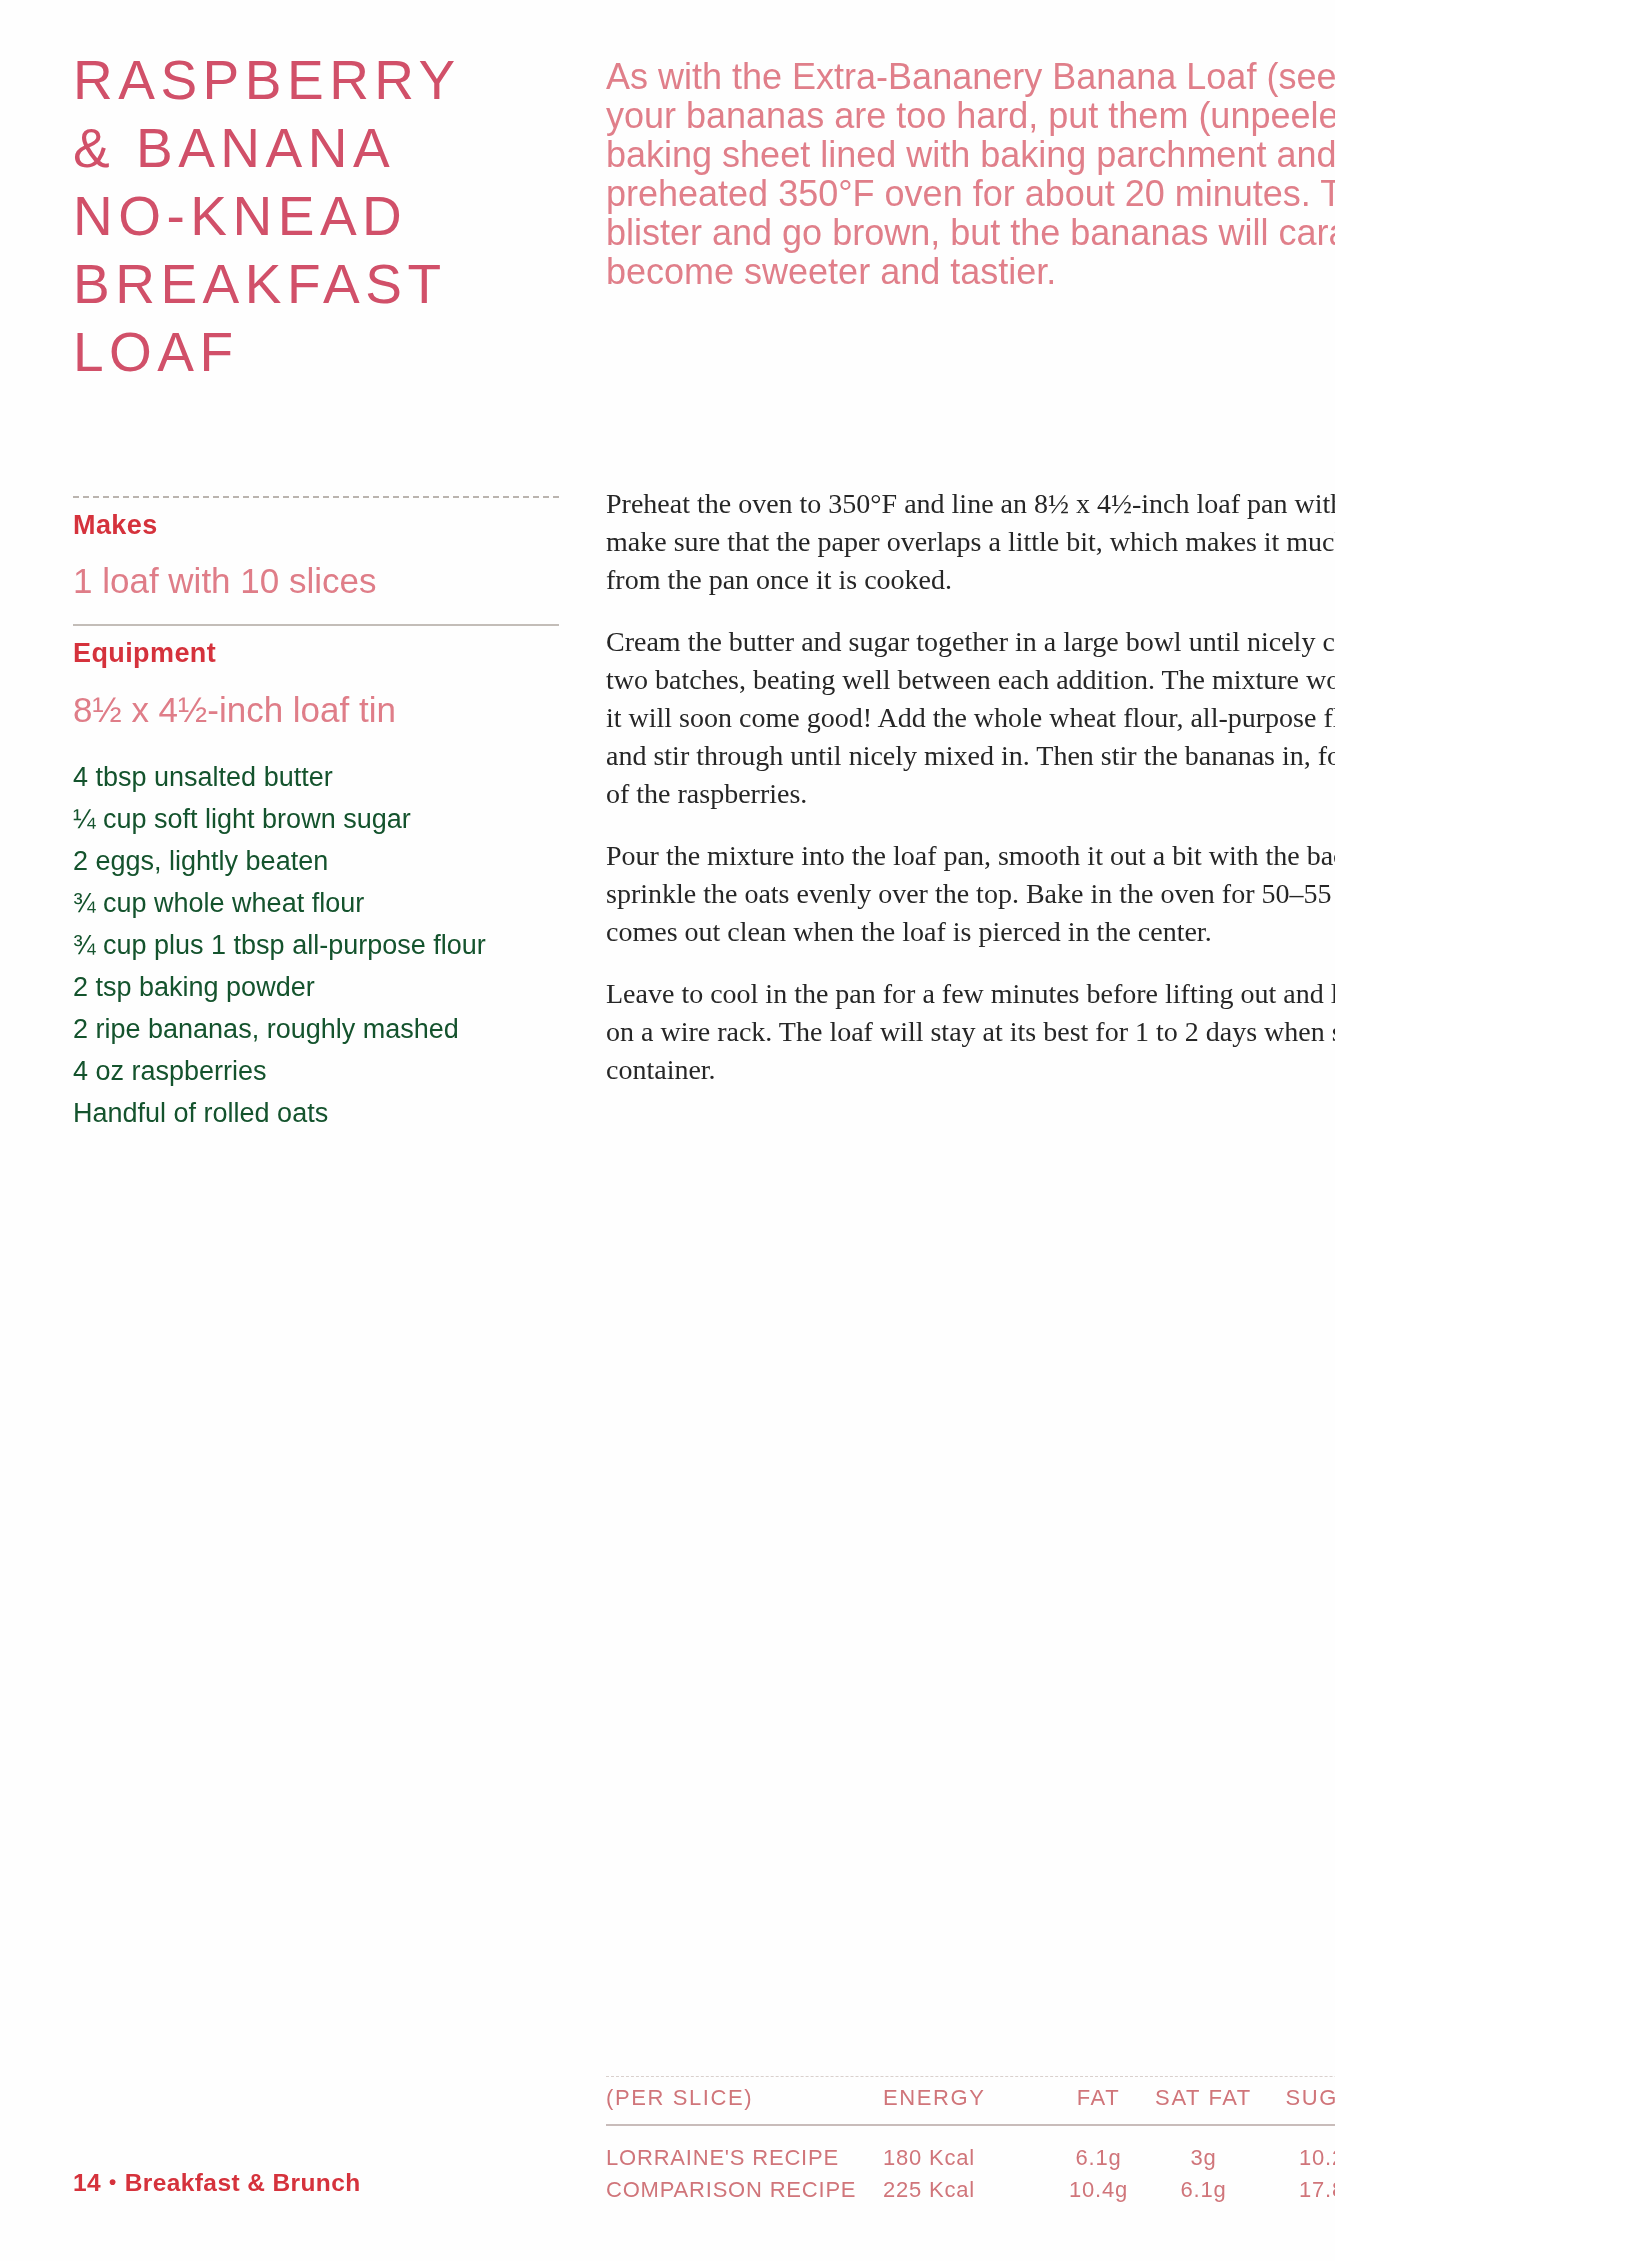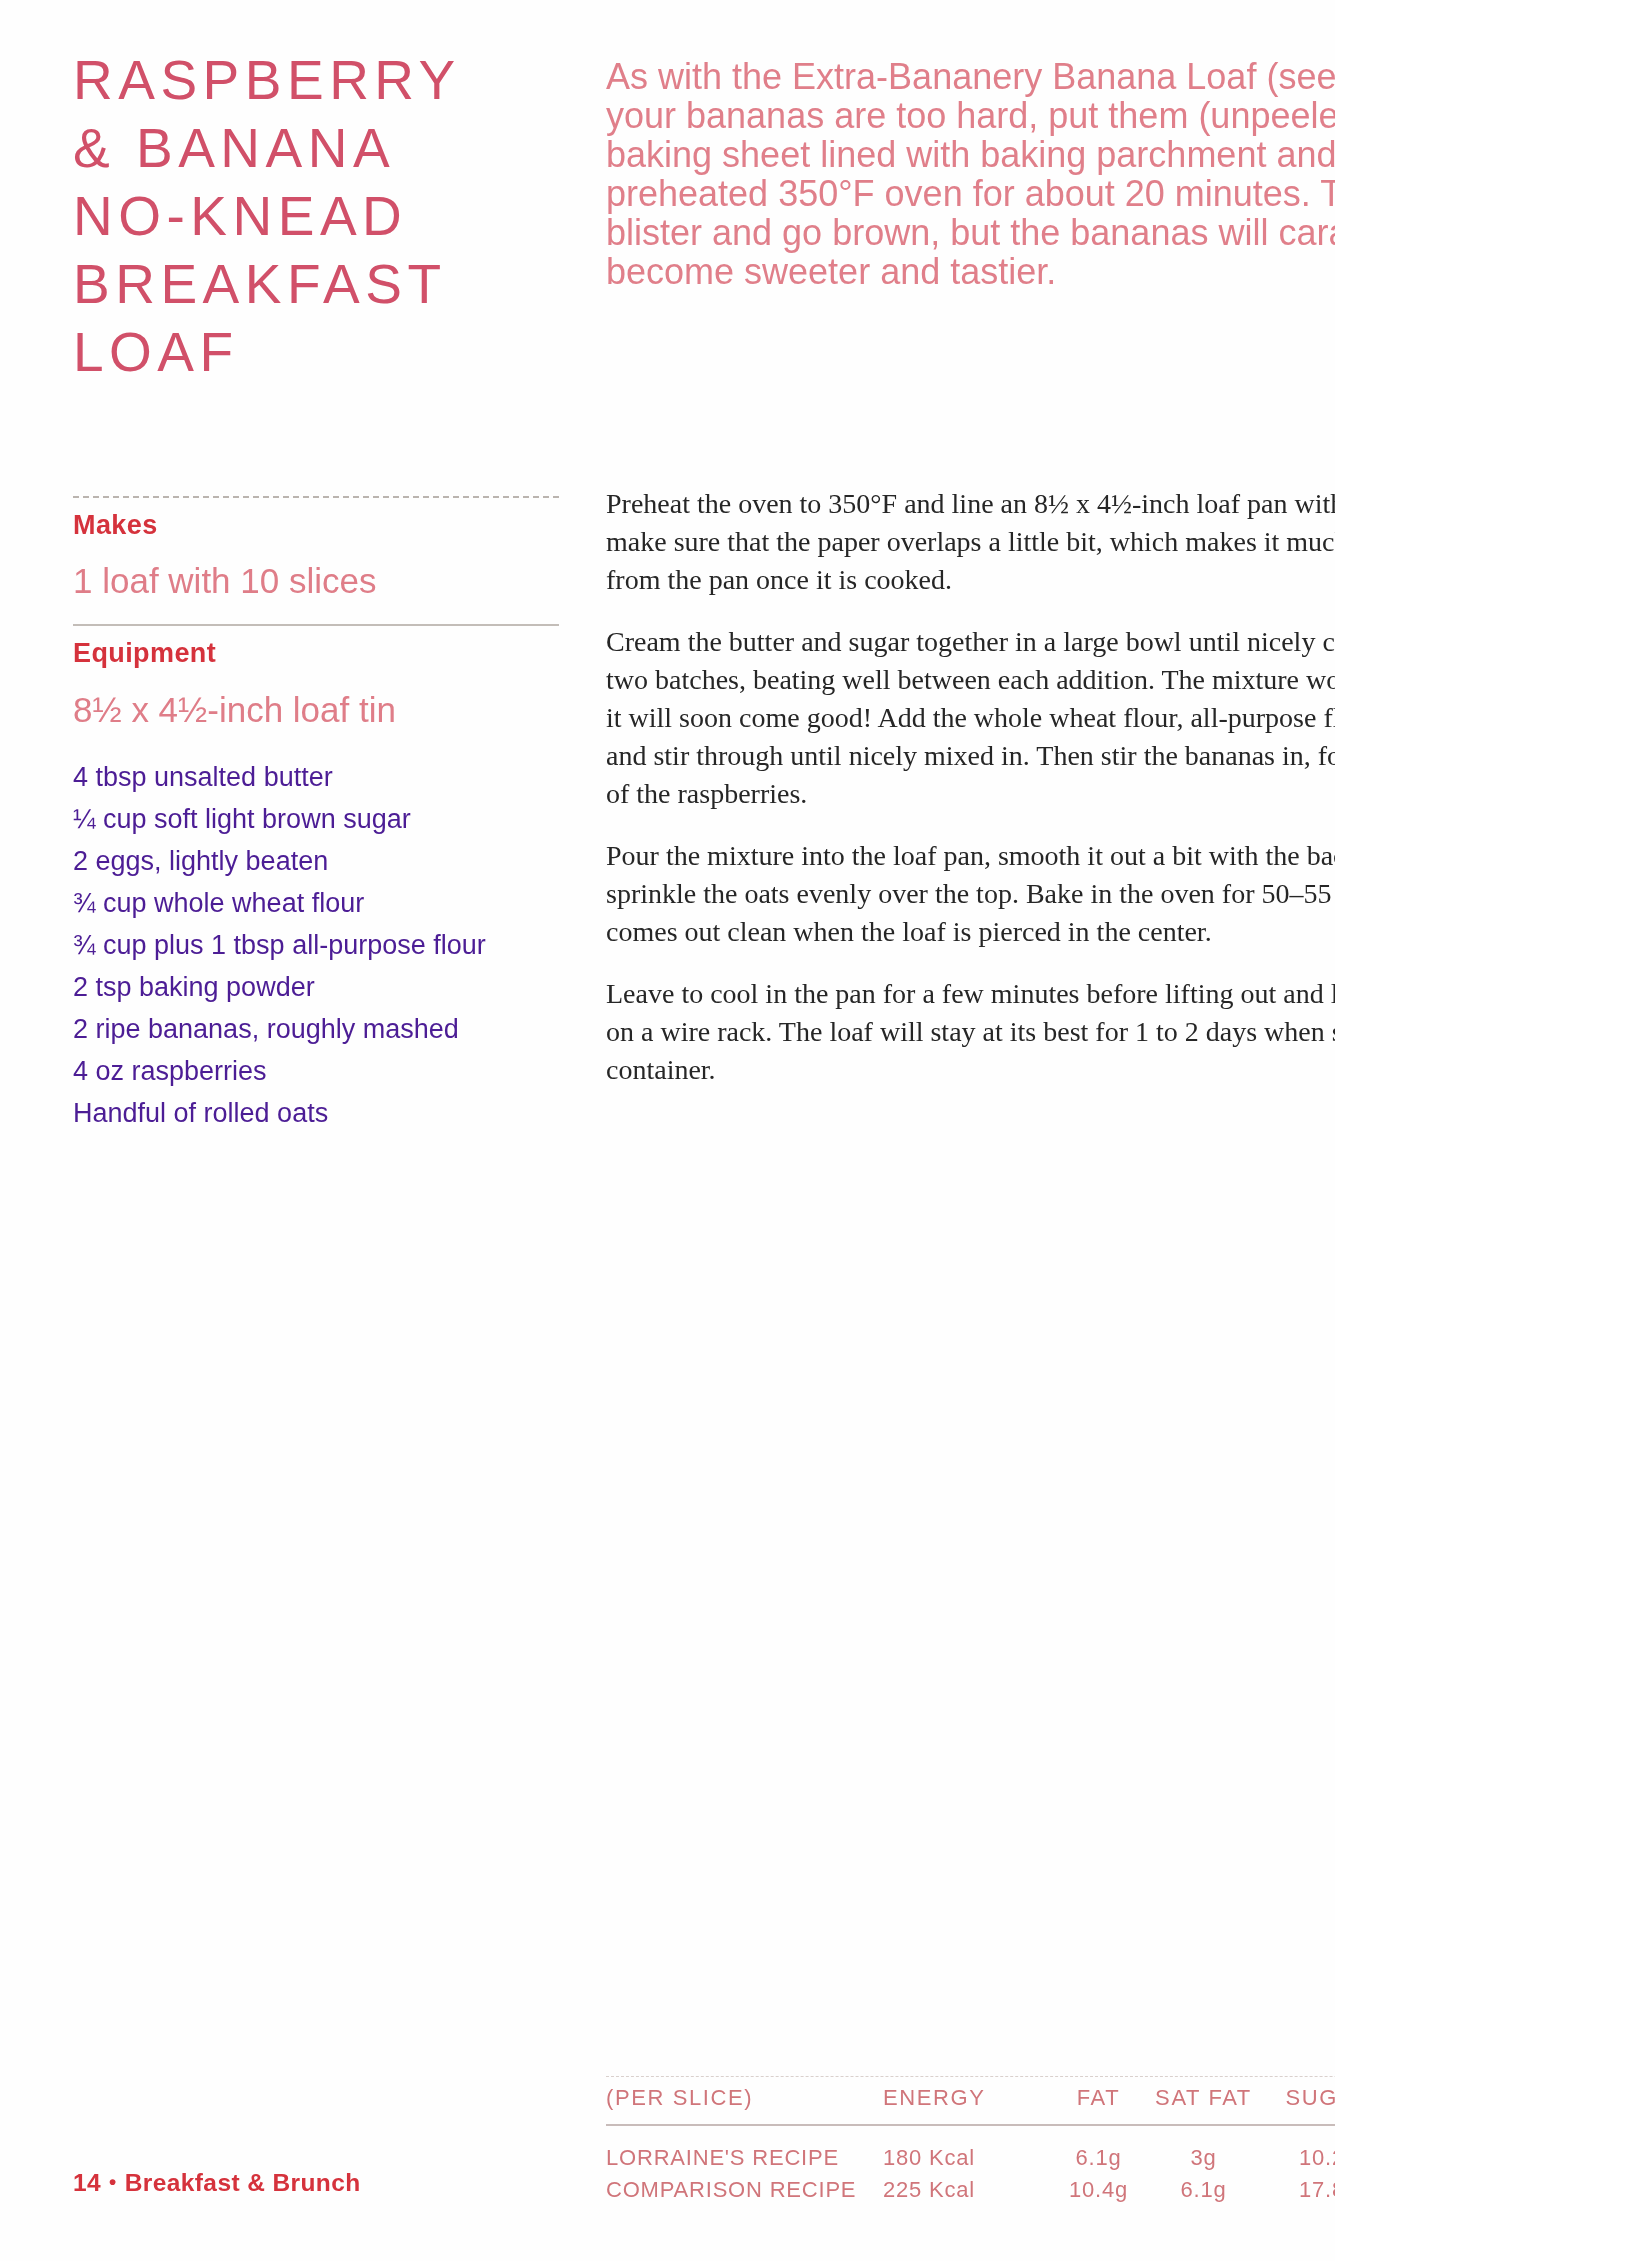--- a/index.html
+++ b/index.html
@@ -70,21 +70,21 @@
     font-weight: 300;
   }
   .makes-value     { top: 561px; }
   .equipment-value { top: 690px; }
 
   .ingredients {
     position: absolute;
     left: 73px;
     top: 756px;
     width: 507px;
-    color: #4c1d95;
+    color: #14532d;
     font-size: 27px;
     line-height: 42px;
     font-weight: 300;
   }
 
   
   .method {
     position: absolute;
     left: 606px;
     top: 485px;

